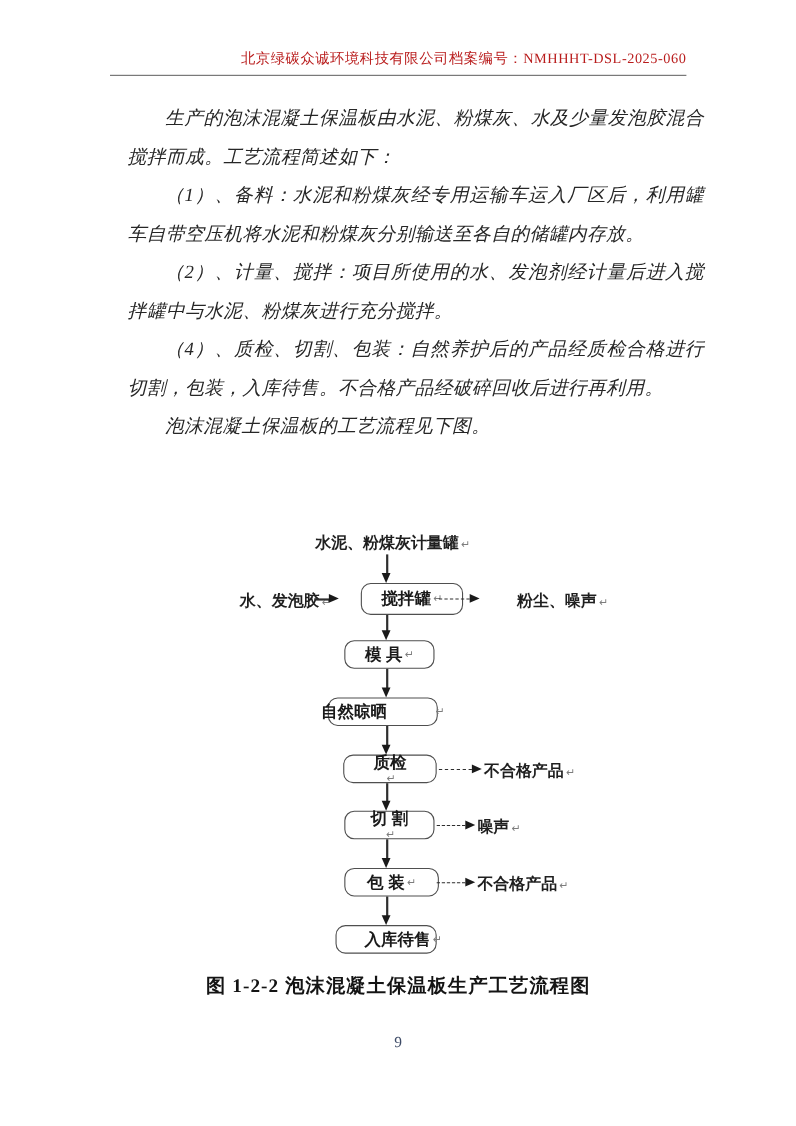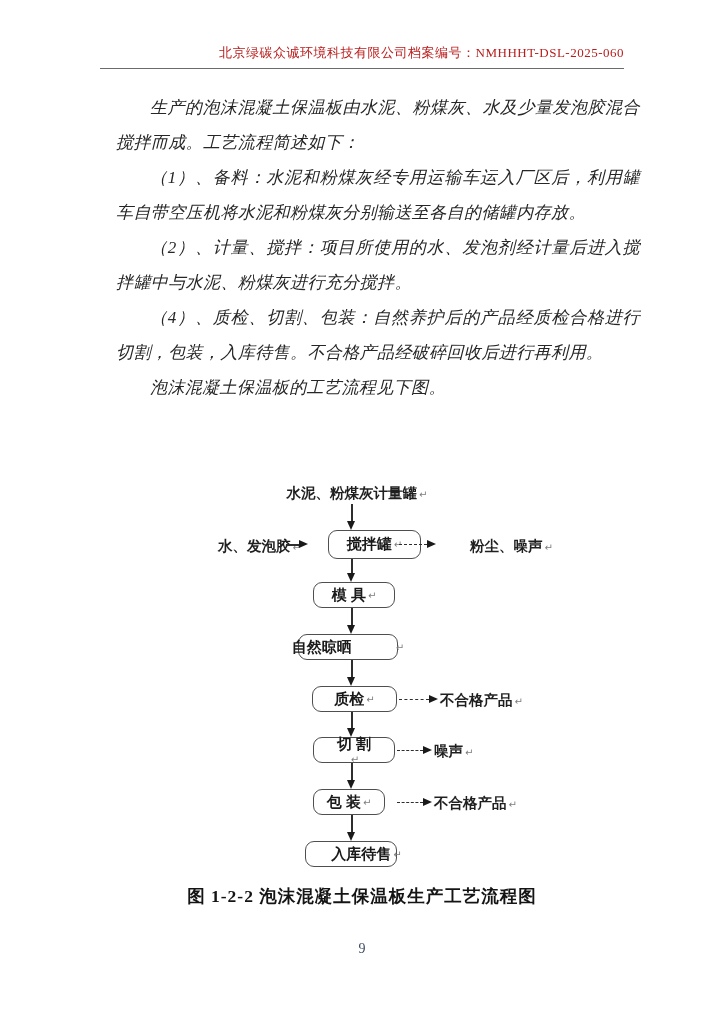--- a/index.html
+++ b/index.html
@@ -122,21 +122,21 @@
     <div class="ah-down" style="left:247px; top:145px;"></div>
 
     <div class="fbox" style="left:198px; top:154px; width:100px; height:26px;gap:42px;">
         <span>自然晾晒</span>
         <span class="ret">↵</span>
       </div>
 
     <div class="vline" style="left:251px; top:180px; height:18px;"></div>
     <div class="ah-down" style="left:247px; top:197px;"></div>
 
-    <div class="fbox" style="left:212px; top:206px; width:85px; height:26px;">
+    <div class="fbox" style="left:212px; top:206px; width:85px; height:26px;flex-direction:column;">
         <span>质检</span>
         <span class="ret">↵</span>
       </div>
     <div class="dash" style="left:299px; top:219px; width:30px;"></div>
     <div class="ah-right" style="left:329px; top:215px;"></div>
     <div class="flabel" style="left:340px; top:211px;"><span>不合格产品</span><span class="ret">↵</span></div>
 
     <div class="vline" style="left:251px; top:232px; height:17px;"></div>
     <div class="ah-down" style="left:247px; top:248px;"></div>
 
@@ -144,21 +144,21 @@
         <span>切 割</span>
         <span class="ret">↵</span>
       </div>
     <div class="dash" style="left:297px; top:270px; width:26px;"></div>
     <div class="ah-right" style="left:323px; top:266px;"></div>
     <div class="flabel" style="left:334px; top:262px;"><span>噪声</span><span class="ret">↵</span></div>
 
     <div class="vline" style="left:251px; top:283px; height:18px;"></div>
     <div class="ah-down" style="left:247px; top:300px;"></div>
 
-    <div class="fbox" style="left:213px; top:309px; width:72px; height:26px;">
+    <div class="fbox" style="left:213px; top:309px; width:86px; height:26px;">
         <span>包 装</span>
         <span class="ret">↵</span>
       </div>
     <div class="dash" style="left:297px; top:322px; width:26px;"></div>
     <div class="ah-right" style="left:323px; top:318px;"></div>
     <div class="flabel" style="left:334px; top:314px;"><span>不合格产品</span><span class="ret">↵</span></div>
 
     <div class="vline" style="left:251px; top:335px; height:18px;"></div>
     <div class="ah-down" style="left:247px; top:352px;"></div>
 

